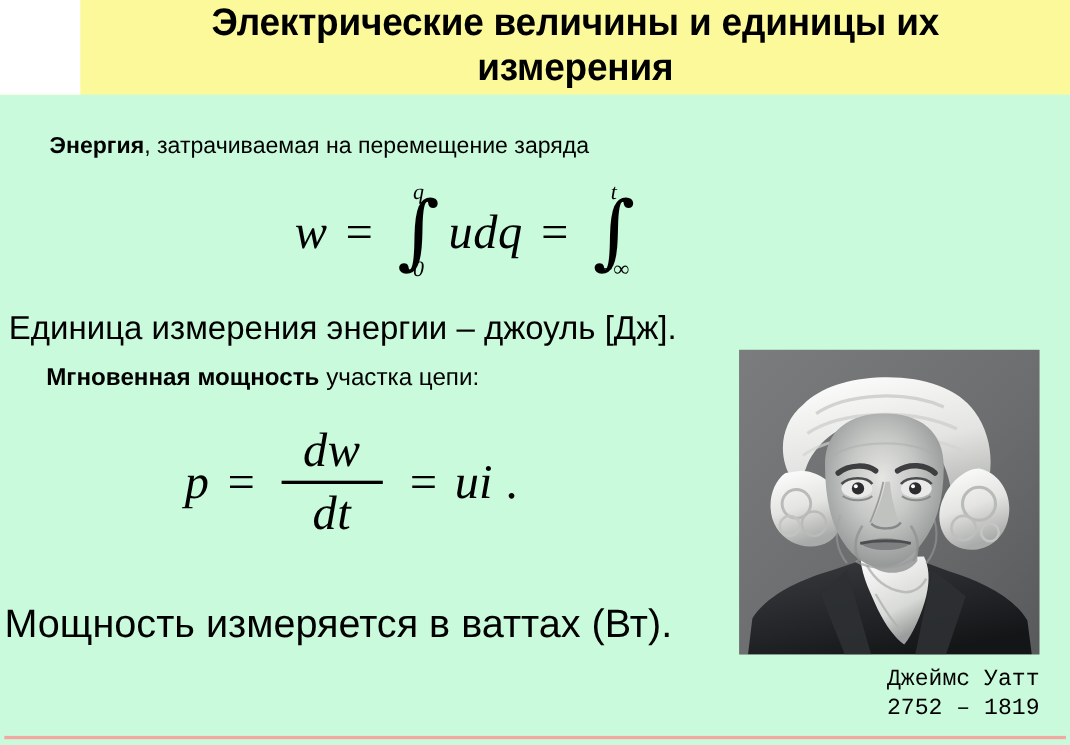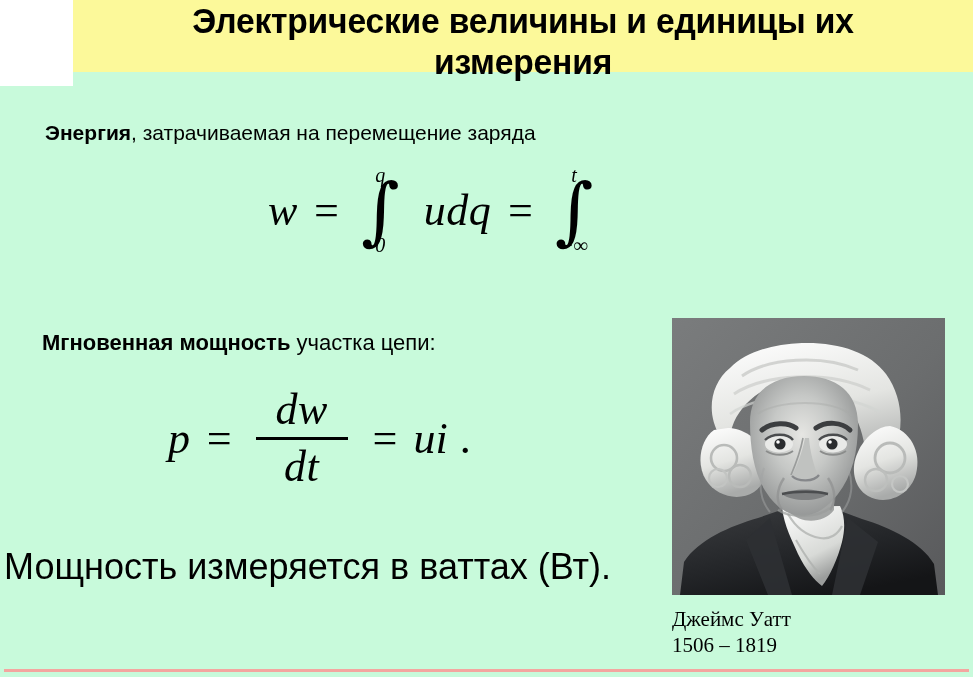--- a/index.html
+++ b/index.html
@@ -23,21 +23,21 @@
     height: 677px;
     background: #c8fadb;
     overflow: hidden;
   }
 
   
   .header-band {
     position: absolute;
     left: 0; top: 0;
     width: 973px;
-    height: 72px;
+    height: 86px;
     background: #fcf99a;
   }
   .header-white-block {
     position: absolute;
     left: 0; top: 0;
     width: 73px;
     height: 86px;
     background: #ffffff;
   }
   .header-title {
@@ -138,21 +138,21 @@
   .integral .lim-top { margin-bottom: -6px; }
   .integral .lim-bot { margin-top: -6px; }
   .integral .int-sign {
     font-size: 74px;
     line-height: 0.85;
     font-style: normal;
     font-family: "DejaVu Serif", "Liberation Serif", serif;
   }
   .int-operand {
     display: inline-block;
-    margin-left: 22px;
+    margin-left: 6px;
     letter-spacing: 0.5px;
   }
 
   
   .formula-power {
     left: 168px;
     top: 378px;
     font-size: 44px;
     display: flex;
     align-items: center;
@@ -190,22 +190,22 @@
     overflow: hidden;
     background: #6d6f70;
   }
   .portrait-svg { display: block; width: 273px; height: 277px; }
 
   .portrait-caption {
     position: absolute;
     left: 672px;
     top: 606px;
     width: 273px;
-    text-align: left;
-    font-family: Liberation Serif, serif;
+    text-align: right;
+    font-family: Liberation Mono, monospace;
     font-size: 21px;
     line-height: 26px;
     color: #000000;
   }
   .portrait-caption span { display: block; }
 
   
   .bottom-rule {
     position: absolute;
     left: 4px;
@@ -240,20 +240,21 @@
     </span>
     <span class="int-operand">udq</span>
     <span class="f-eq">=</span>
     <span class="integral">
       <span class="lim lim-top">t</span>
       <span class="int-sign">∫</span>
       <span class="lim lim-bot">−∞</span>
     </span>
   </div>
 
+  <div class="body-text line-joule">Единица измерения энергии – джоуль [Дж].</div>
 
   <div class="body-text line-power-def"><b>Мгновенная мощность</b><span> участка цепи:</span></div>
 
   <div class="formula formula-power">
     <span class="f-var">p</span>
     <span class="f-eq">=</span>
     <span class="frac">
       <span class="num">dw</span>
       <span class="bar"></span>
       <span class="den">dt</span>
@@ -365,18 +366,18 @@
       <path d="M 110 176 C 124 173 144 173 156 176" fill="none" stroke="#4b4d4f" stroke-width="2.4"></path>
 
       <path d="M 106 192 C 118 200 146 200 158 190" fill="none" stroke="#9a9c9b" stroke-width="2.4" opacity="0.7"></path>
       <path d="M 92 150 C 86 166 88 182 98 194" fill="none" stroke="#a2a4a3" stroke-width="2" opacity="0.5"></path>
       <path d="M 176 150 C 182 166 180 182 170 194" fill="none" stroke="#a2a4a3" stroke-width="2" opacity="0.5"></path>
     </svg>
   </div>
 
   <div class="portrait-caption">
     <span>Джеймс Уатт</span>
-    <span>1506 – 1819</span>
+    <span>2752 – 1819</span>
   </div>
 
   <div class="bottom-rule"></div>
 
 </div>
 
 </body></html>

